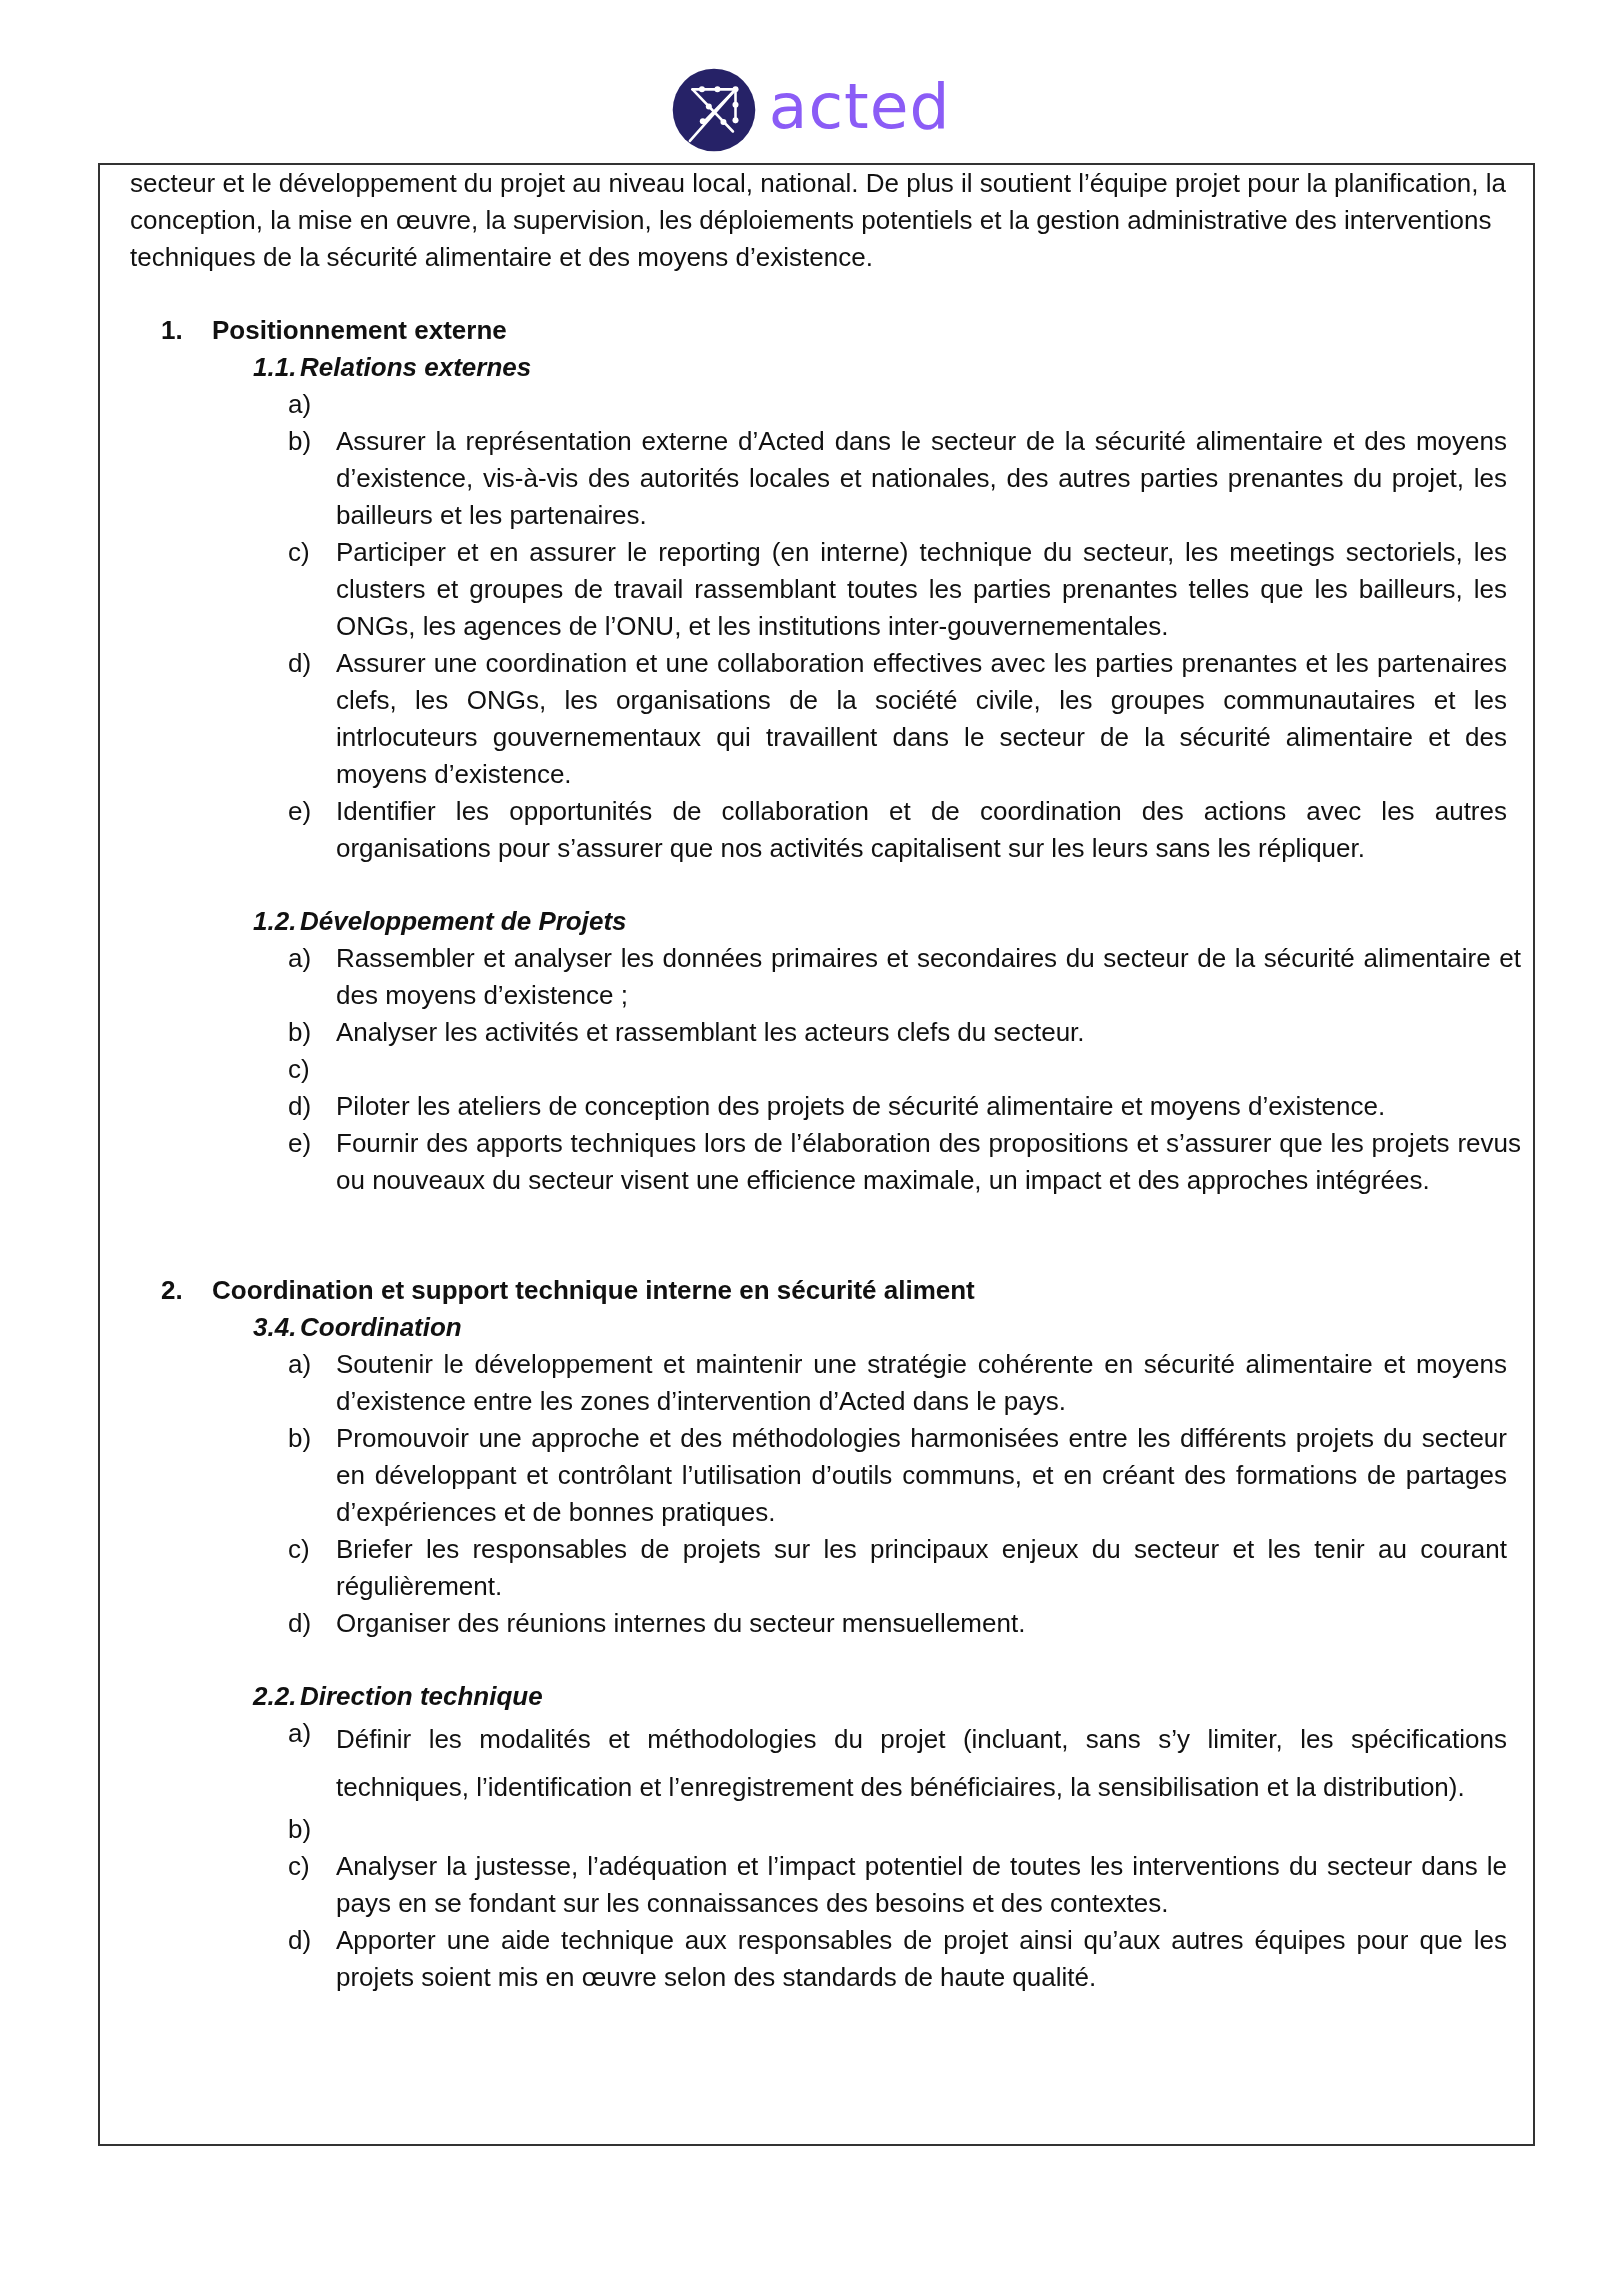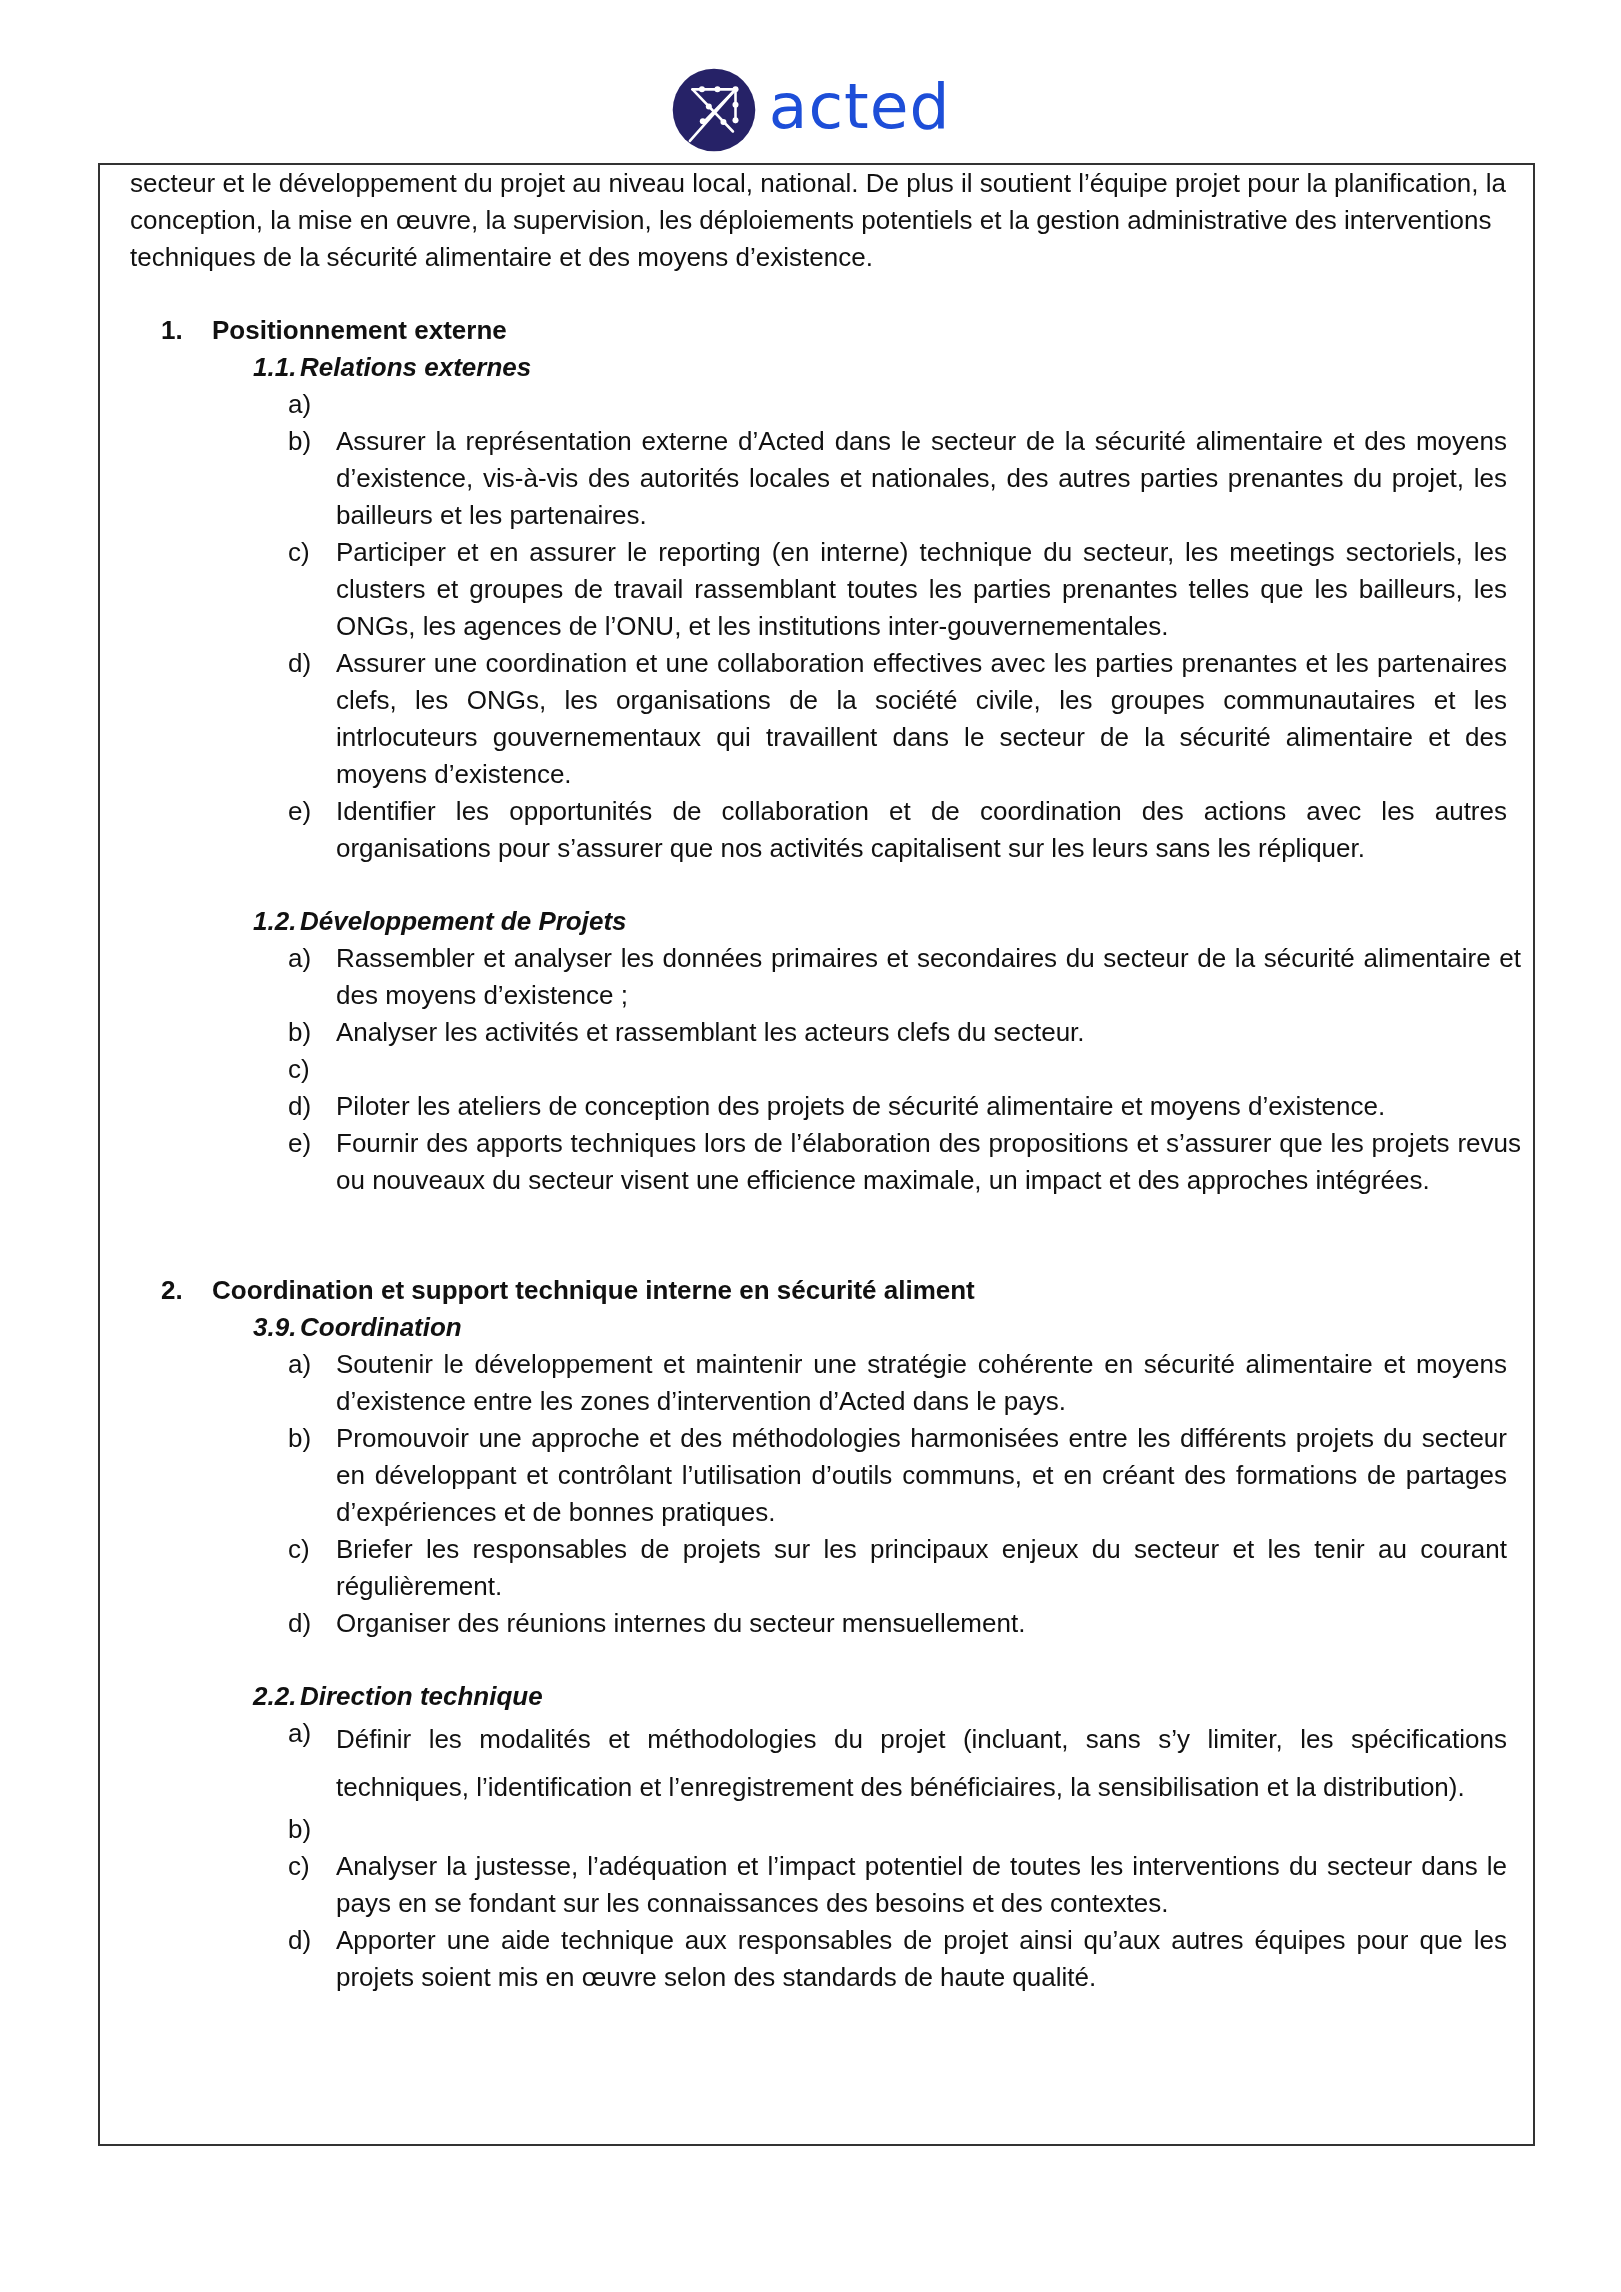--- a/index.html
+++ b/index.html
@@ -1,20 +1,20 @@
 <!DOCTYPE html>
 <html><head>
   <meta charset="utf-8">
   <style>
     html, body { margin: 0; padding: 0; background: #ffffff; }
     body { width: 1621px; height: 2293px; position: relative; overflow: hidden;
            font-family: "Liberation Sans", sans-serif; color: #111111; }
     .logo { position: absolute; left: 671px; top: 61px; height: 98px; display: flex; align-items: center; }
     .logo svg { display: block; }
-    .logo-text { font-family: "DejaVu Sans", sans-serif; font-size: 63px; color: #1d4ed8;
+    .logo-text { font-family: "DejaVu Sans", sans-serif; font-size: 63px; color: #8b5cf6;
                  margin-left: 11.8px; letter-spacing: 1px; line-height: 1; position: relative; top: -3.9px; }
     .frame { position: absolute; left: 98px; top: 163px; width: 1437px; height: 1983px;
              border: 2px solid #333; box-sizing: border-box; }
     .content { position: absolute; left: 114px; top: 165px; width: 1407px;
                font-size: 26px; line-height: 37px; }
     .intro { margin: 0 0 36px 16px; }
     .sec { display: flex; font-weight: bold; }
     .sec .num { width: 51px; padding-left: 47px; }
     .sub { display: flex; font-weight: bold; font-style: italic; padding-left: 94px; }
     .sub .num { width: 47px; margin-left: 45px; }
@@ -119,21 +119,21 @@
   </ol>
 
   <div class="gap2"></div>
 
   <div class="sec">
     <span class="num">2.</span>
     <span>Coordination et support technique interne en sécurité aliment</span>
   </div>
 
   <div class="sub">
-    <span class="num">3.9.</span>
+    <span class="num">3.4.</span>
     <span>Coordination</span>
   </div>
   <ol class="items">
     <li class="item">
         <span class="letter">a)</span>
         <span class="txt">Soutenir le développement et maintenir une stratégie cohérente en sécurité alimentaire et moyens d’existence entre les zones d’intervention d’Acted dans le pays.</span>
       </li>
     <li class="item">
         <span class="letter">b)</span>
         <span class="txt">Promouvoir une approche et des méthodologies harmonisées entre les différents projets du secteur en développant et contrôlant l’utilisation d’outils communs, et en créant des formations de partages d’expériences et de bonnes pratiques.</span>

